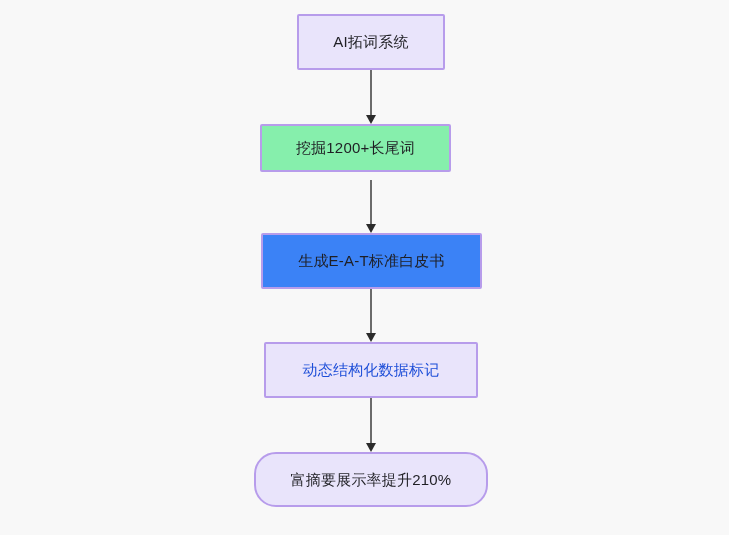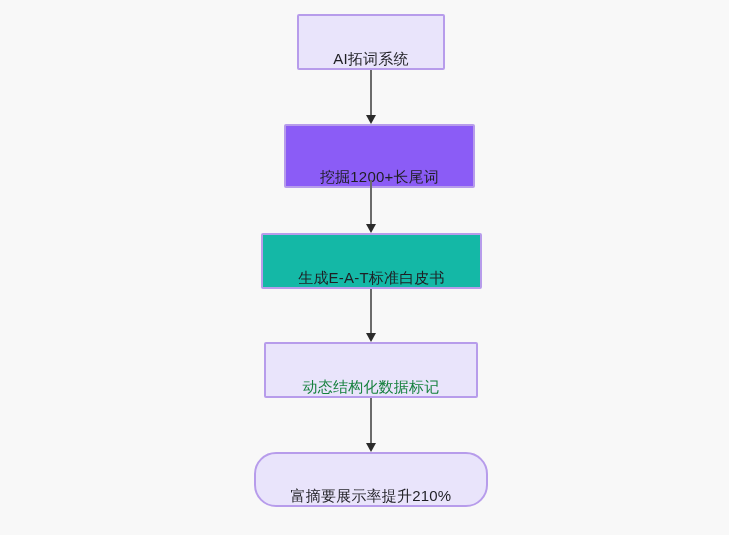--- a/index.html
+++ b/index.html
@@ -19,21 +19,21 @@
     width: 729px;
     height: 535px;
   }
   .node {
     position: absolute;
     box-sizing: border-box;
     background: #e9e4fb;
     border: 2px solid #b79ceb;
     border-radius: 2px;
     display: flex;
-    align-items: flex-end;
+    align-items: center;
     justify-content: center;
     color: #1f1f24;
     font-size: 15px;
     line-height: 1.2;
     letter-spacing: 0.2px;
     white-space: nowrap;
   }
   .node-label {
     display: block;
   }
@@ -61,29 +61,29 @@
 </style>
 </head>
 <body style="background: rgb(248, 248, 248);">
 
 <div id="flowchart">
 
   <div class="node" id="node-n1" style="left: 297px; top: 14px; width: 148px; height: 56px; background: rgb(233, 228, 251); border-color: rgb(183, 156, 235); color: rgb(31, 31, 36);">
     <span class="node-label">AI拓词系统</span>
   </div>
 
-  <div class="node" id="node-n2" style="left: 284px; top: 124px; width: 191px; height: 64px; background: #8b5cf6; border-color: rgb(183, 156, 235); color: rgb(31, 31, 36);">
+  <div class="node" id="node-n2" style="left: 260px; top: 124px; width: 191px; height: 48px; background: #86efac; border-color: rgb(183, 156, 235); color: rgb(31, 31, 36);">
     <span class="node-label">挖掘1200+长尾词</span>
   </div>
 
-  <div class="node" id="node-n3" style="left: 261px; top: 233px; width: 221px; height: 56px; background: #14b8a6; border-color: rgb(183, 156, 235); color: rgb(31, 31, 36);">
+  <div class="node" id="node-n3" style="left: 261px; top: 233px; width: 221px; height: 56px; background: #3b82f6; border-color: rgb(183, 156, 235); color: rgb(31, 31, 36);">
     <span class="node-label">生成E-A-T标准白皮书</span>
   </div>
 
-  <div class="node" id="node-n4" style="left: 264px; top: 342px; width: 214px; height: 56px; background: rgb(233, 228, 251); border-color: rgb(183, 156, 235); color: #15803d;">
+  <div class="node" id="node-n4" style="left: 264px; top: 342px; width: 214px; height: 56px; background: rgb(233, 228, 251); border-color: rgb(183, 156, 235); color: #1d4ed8;">
     <span class="node-label">动态结构化数据标记</span>
   </div>
 
   <div class="node" id="node-n5" style="left: 254px; top: 452px; width: 234px; height: 55px; background: rgb(233, 228, 251); border-color: rgb(183, 156, 235); color: rgb(31, 31, 36); border-radius: 22px;">
     <span class="node-label">富摘要展示率提升210%</span>
   </div>
 
   <div class="edge" id="edge-e1" style="left: 371px; top: 70px;">
     <div class="edge-line" style="height: 45px; background: rgb(107, 107, 107);"></div>
     <div class="edge-head" style="top: 45px; border-top-color: rgb(43, 43, 43);"></div>

